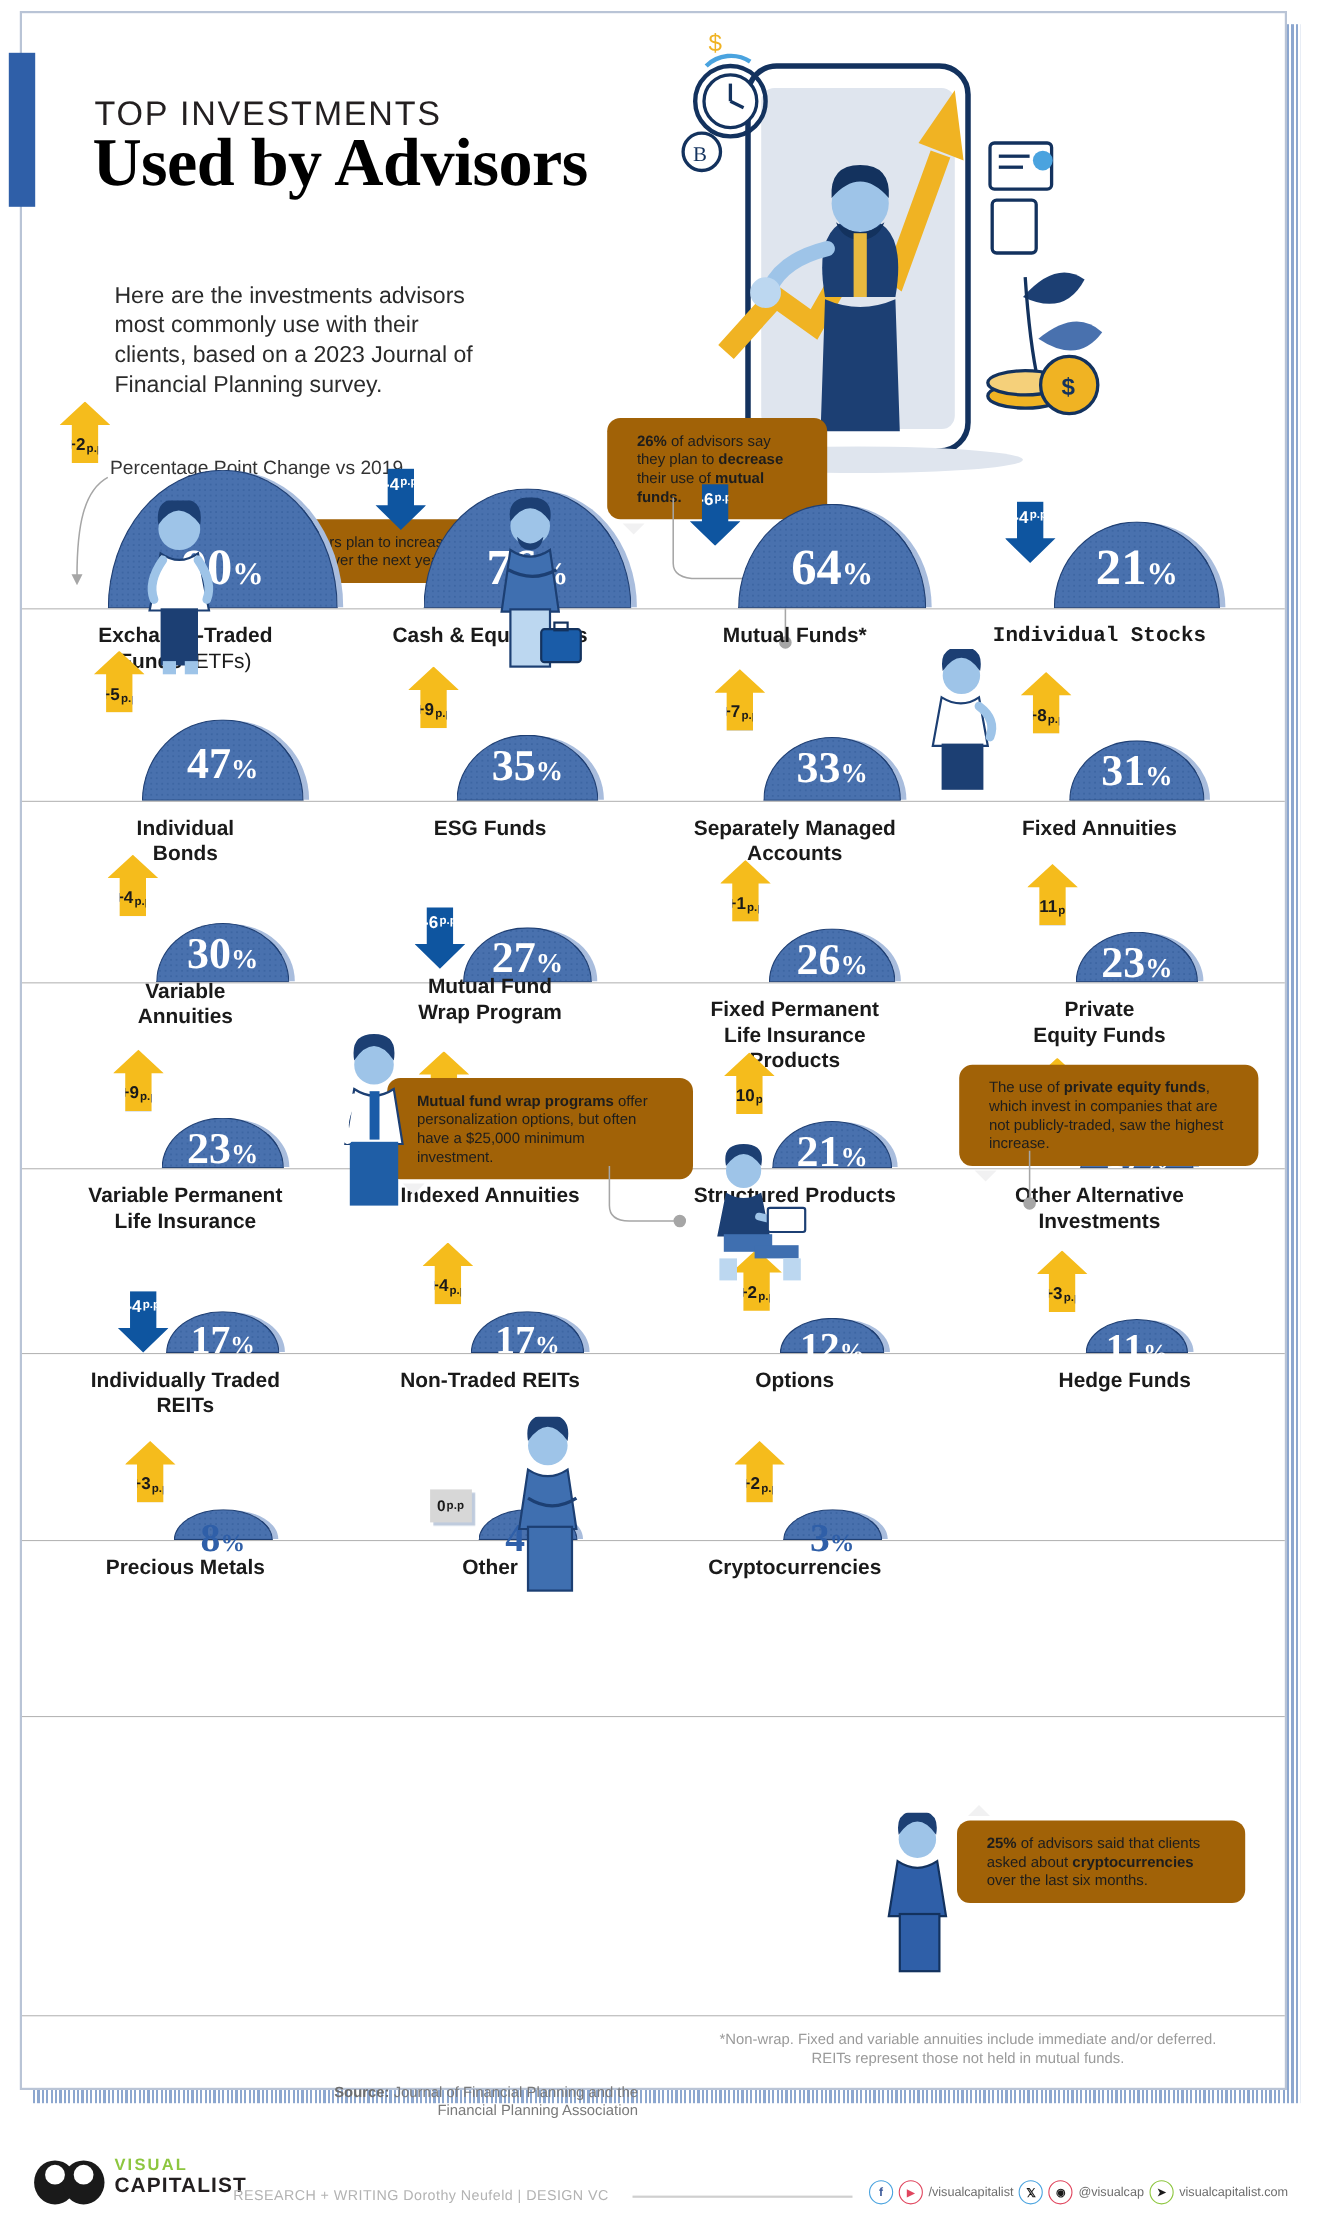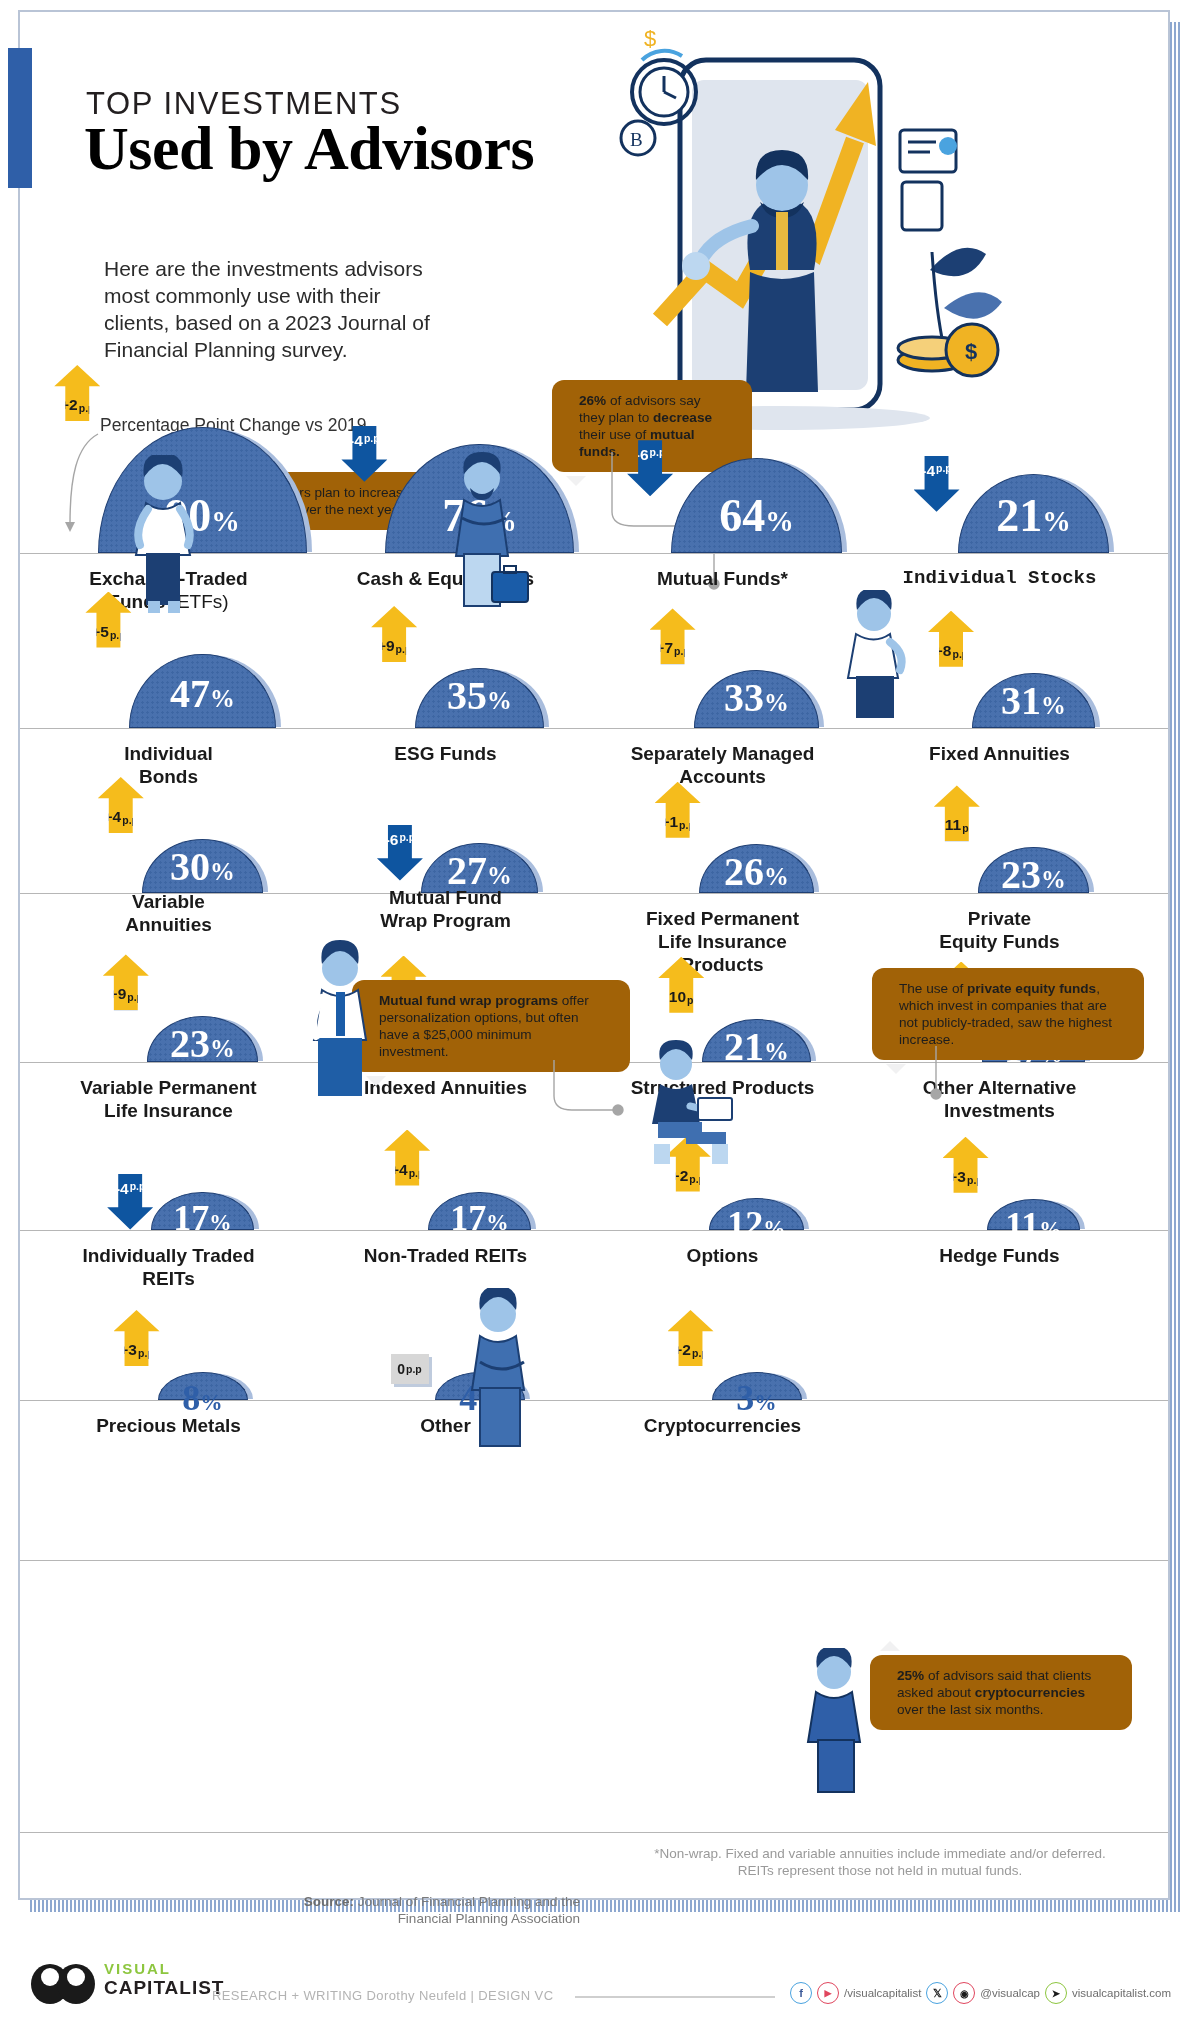--- a/index.html
+++ b/index.html
@@ -354,21 +354,21 @@
         <span>+2</span>
         <span class="u">p.p</span>
       </div>
       <div class="caption" style="left: 584px; width: 277px; top: 1244px;"><span>Options</span></div>
       <div class="dome" style="left: 986.525px; top: 1198.8px; width: 93.95px; height: 31.2px;"></div>
       <div class="pct" style="font-size: 36px; left: 986.525px; width: 93.95px; top: 1206.8px;"><span>11</span><span class="sym">%</span></div>
       <div class="chg up" style="left: 942.525px; top: 1136.8px;">
         <span>+3</span>
         <span class="u">p.p</span>
       </div>
-      <div class="caption" style="left: 861px; width: 277px; top: 1244px;"><span>Hedge Funds</span></div>
+      <div class="caption" style="left: 884px; width: 277px; top: 1244px;"><span>Hedge Funds</span></div>
       <div class="rowband" style="top: 1400px; height: 160px;"></div>
       <div class="dome" style="left: 157.5px; top: 1372px; width: 90px; height: 28px;"></div>
       <div class="pct" style="font-size: 36px; left: 157.5px; width: 90px; top: 1380px; color: rgb(47, 95, 168);"><span>8</span><span class="sym">%</span></div>
       <div class="chg up" style="left: 113.5px; top: 1310px;">
         <span>+3</span>
         <span class="u">p.p</span>
       </div>
       <div class="caption" style="left: 30px; width: 277px; top: 1414px;"><span>Precious Metals</span></div>
       <div class="dome" style="left: 434.5px; top: 1372px; width: 90px; height: 28px;"></div>
       <div class="pct" style="font-size: 36px; left: 434.5px; width: 90px; top: 1380px; color: rgb(47, 95, 168);"><span>4</span><span class="sym">%</span></div>

